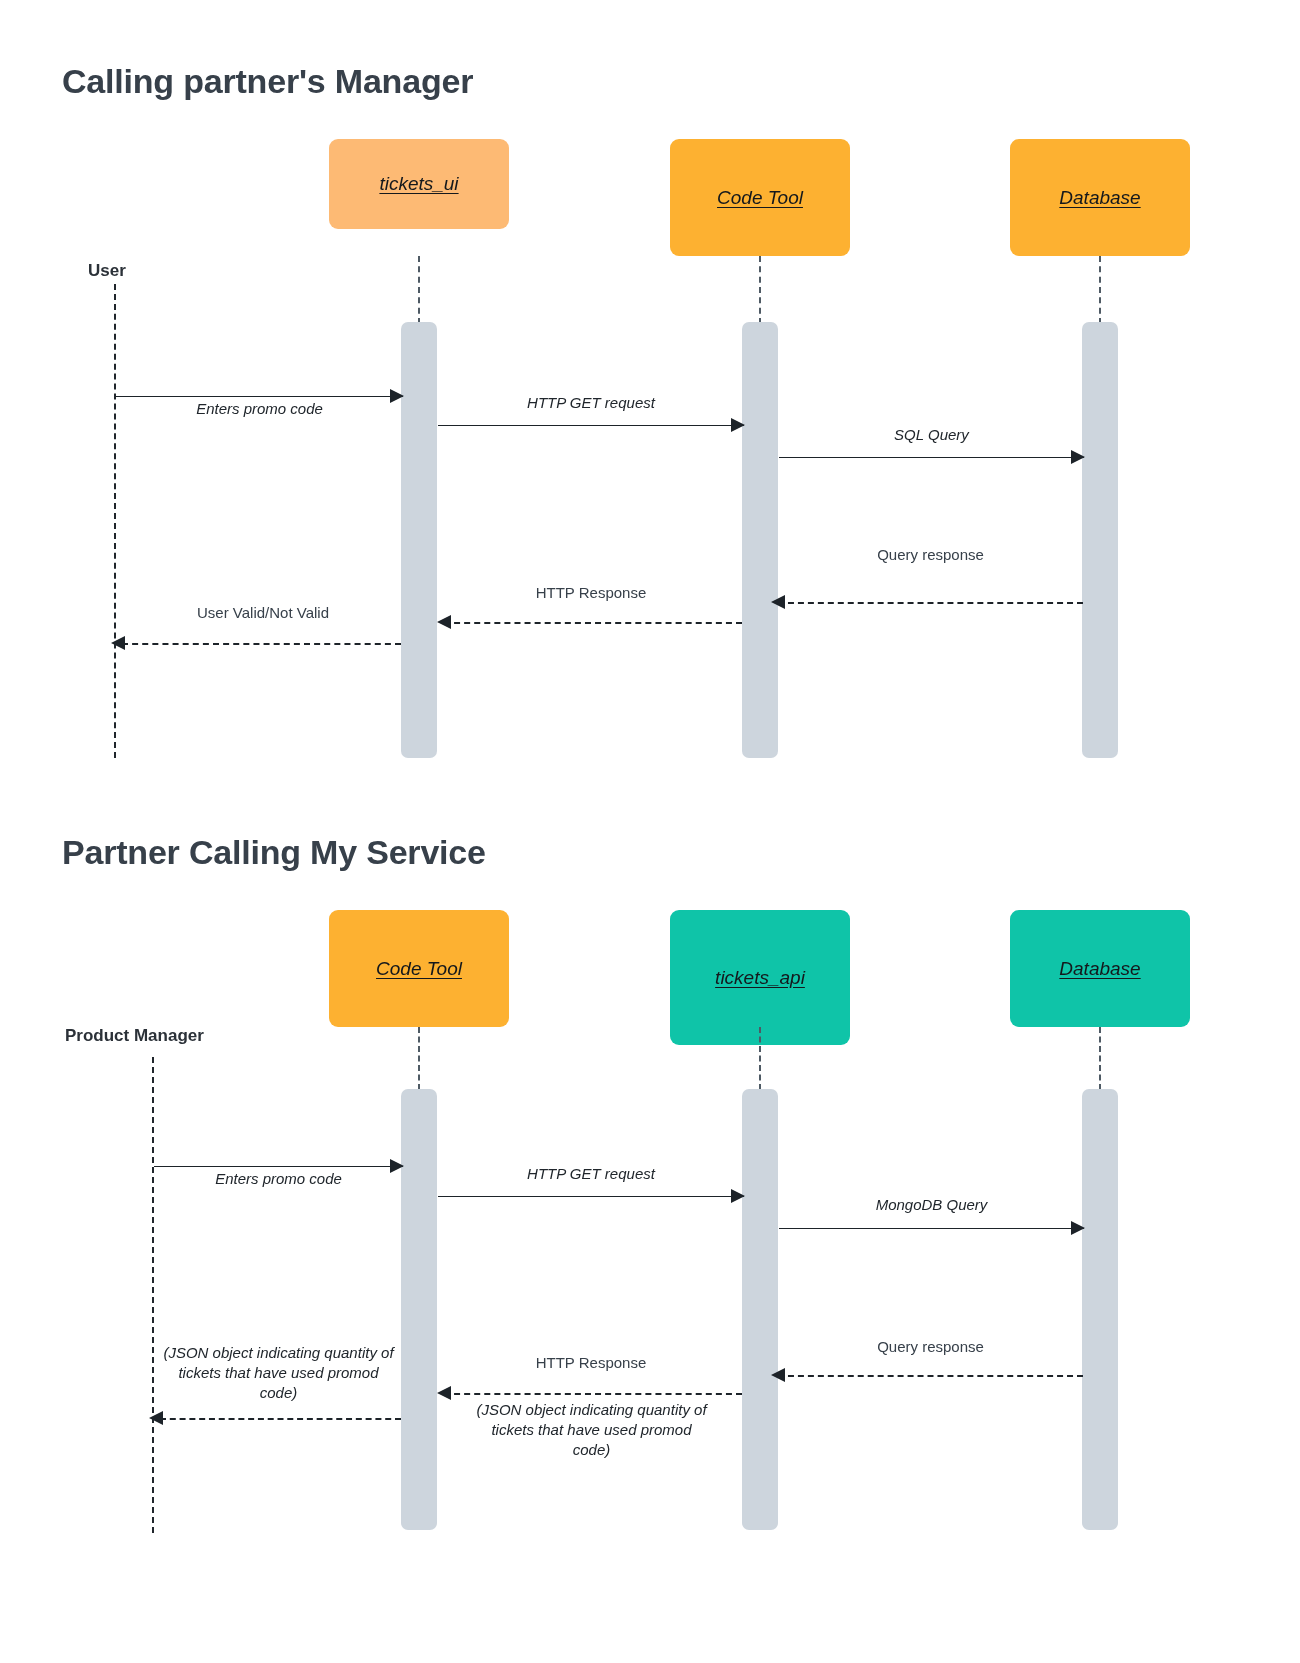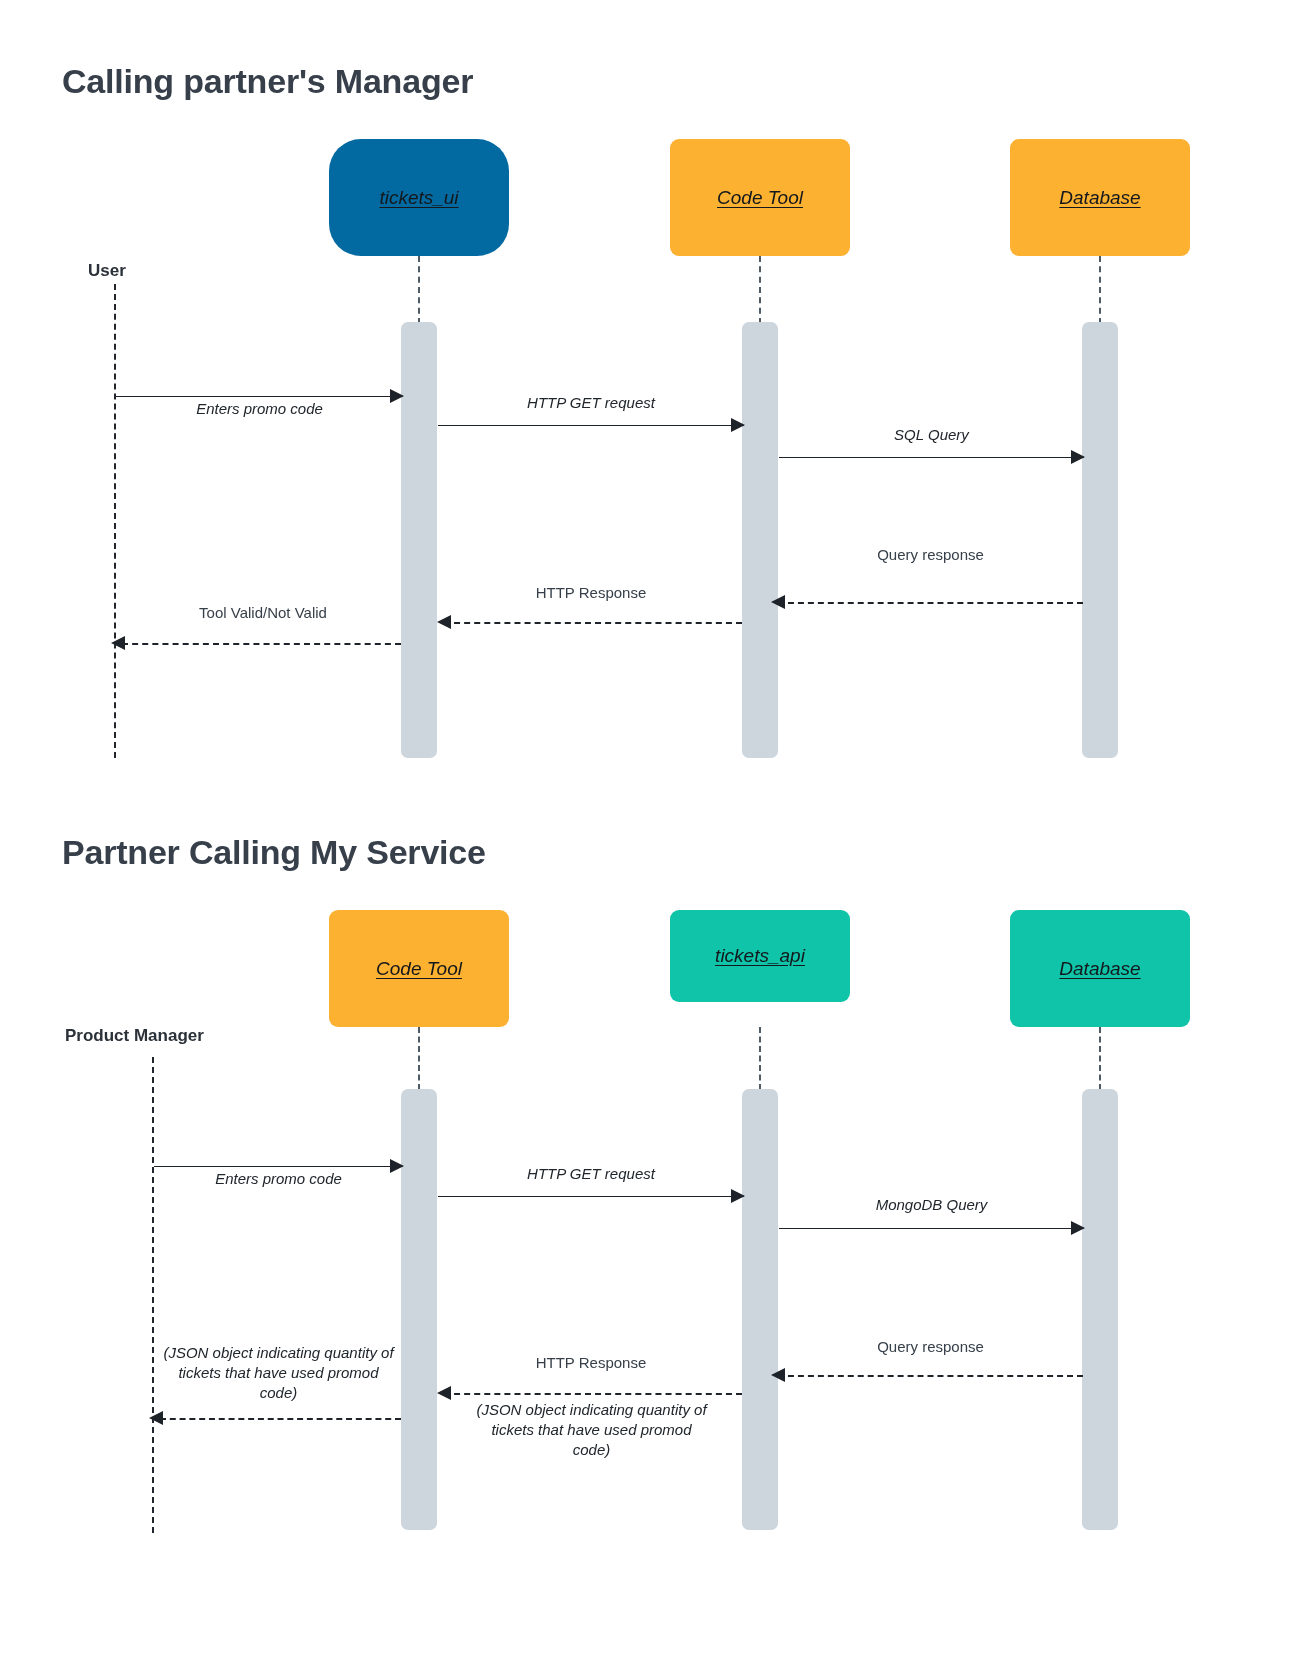--- a/index.html
+++ b/index.html
@@ -108,21 +108,21 @@
     color: #20262c;
   }
 </style>
 </head>
 <body>
 
 <div class="canvas">
 
   <div class="diagram-title" style="left:62px; top:62px;">Calling partner's Manager</div>
 
-  <div class="lifeline-box" style="left:329px; top:139px; width:180px; height:117px; background:#0369a1;border-radius:32px;">
+  <div class="lifeline-box" style="left:329px; top:139px; width:180px; height:90px; background:#fdba74;">
     <span>tickets_ui</span>
   </div>
   <div class="lifeline-box" style="left:670px; top:139px; width:180px; height:117px; background:#fdb131;">
     <span>Code Tool</span>
   </div>
   <div class="lifeline-box" style="left:1010px; top:139px; width:180px; height:117px; background:#fdb131;">
     <span>Database</span>
   </div>
 
   <div class="actor-label" style="left:88px; top:253px;margin-top:8px;">User</div>
@@ -151,28 +151,28 @@
   <div class="msg-line dashed" style="left:778px; top:602px; width:305px;"></div>
   <div class="arrow-head left" style="left:771px; top:595px;"></div>
   <div class="msg-label" style="left:778px; top:546px; width:305px;">Query response</div>
 
   <div class="msg-line dashed" style="left:444px; top:622px; width:298px;"></div>
   <div class="arrow-head left" style="left:437px; top:615px;"></div>
   <div class="msg-label" style="left:438px; top:584px; width:306px;">HTTP Response</div>
 
   <div class="msg-line dashed" style="left:122px; top:643px; width:279px;"></div>
   <div class="arrow-head left" style="left:111px; top:636px;"></div>
-  <div class="msg-label" style="left:118px; top:604px; width:290px;">Tool Valid/Not Valid</div>
+  <div class="msg-label" style="left:118px; top:604px; width:290px;">User Valid/Not Valid</div>
 
   <div class="diagram-title" style="left:62px; top:833px;">Partner Calling My Service</div>
 
   <div class="lifeline-box" style="left:329px; top:910px; width:180px; height:117px; background:#fdb131;">
     <span>Code Tool</span>
   </div>
-  <div class="lifeline-box" style="left:670px; top:910px; width:180px; height:92px; background:#0fc4a8;">
+  <div class="lifeline-box" style="left:670px; top:910px; width:180px; height:135px; background:#0fc4a8;">
     <span>tickets_api</span>
   </div>
   <div class="lifeline-box" style="left:1010px; top:910px; width:180px; height:117px; background:#0fc4a8;">
     <span>Database</span>
   </div>
 
   <div class="actor-label" style="left:65px; top:1026px;">Product Manager</div>
   <div class="actor-line" style="left:152px; top:1057px; height:476px;"></div>
 
   <div class="lifeline-dash" style="left:418px; top:1027px; height:63px;"></div>

